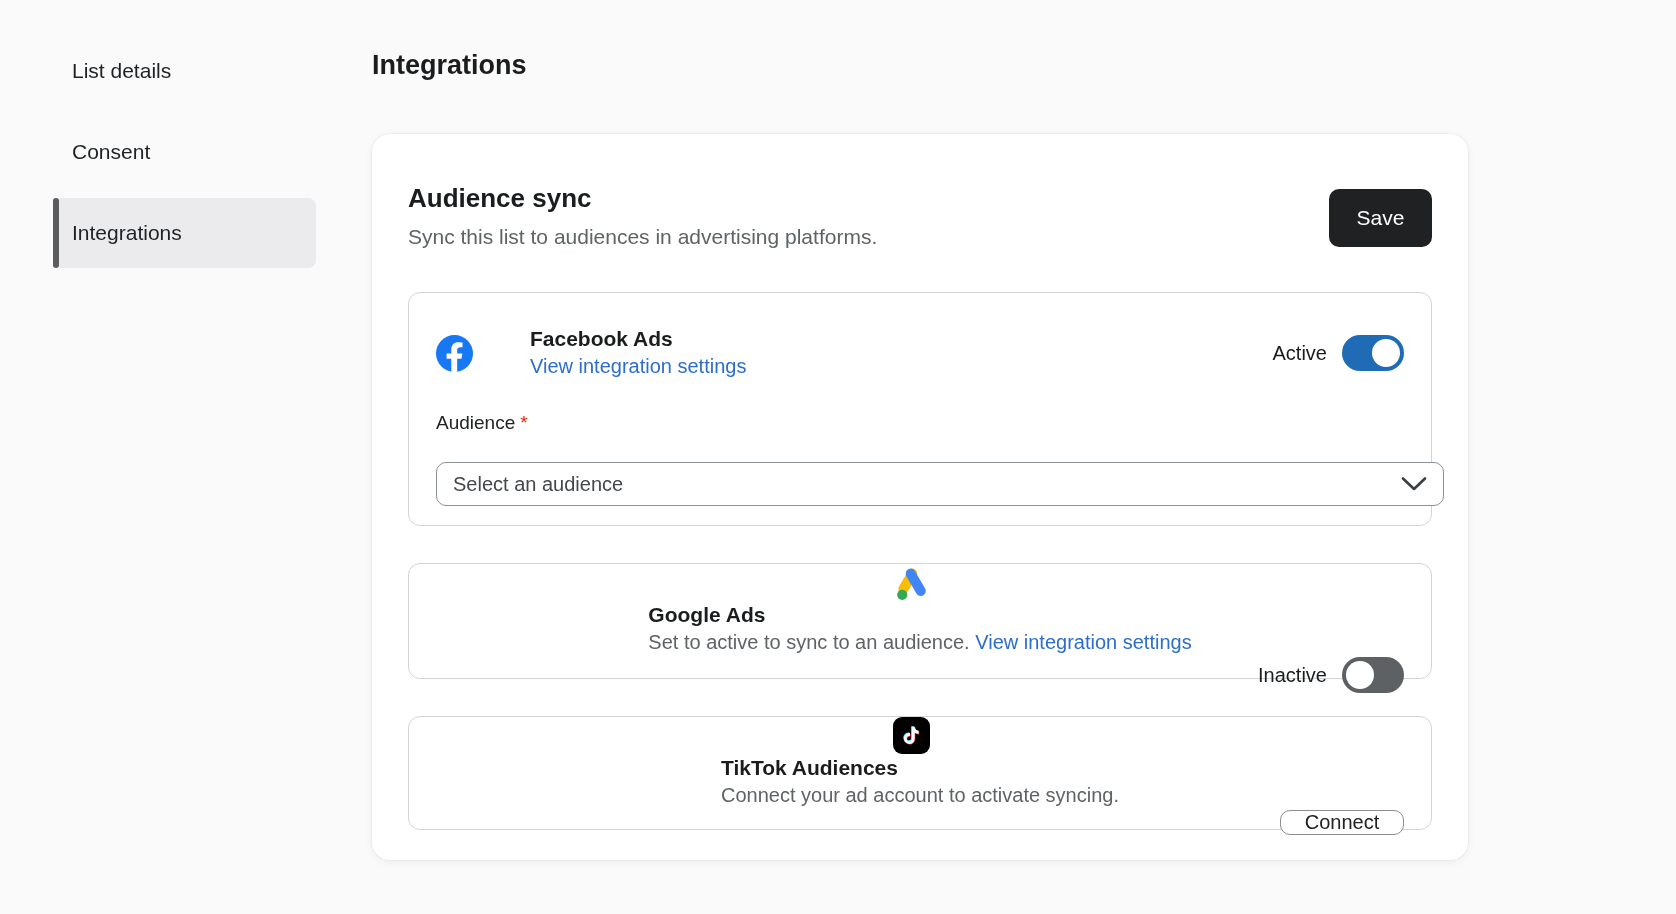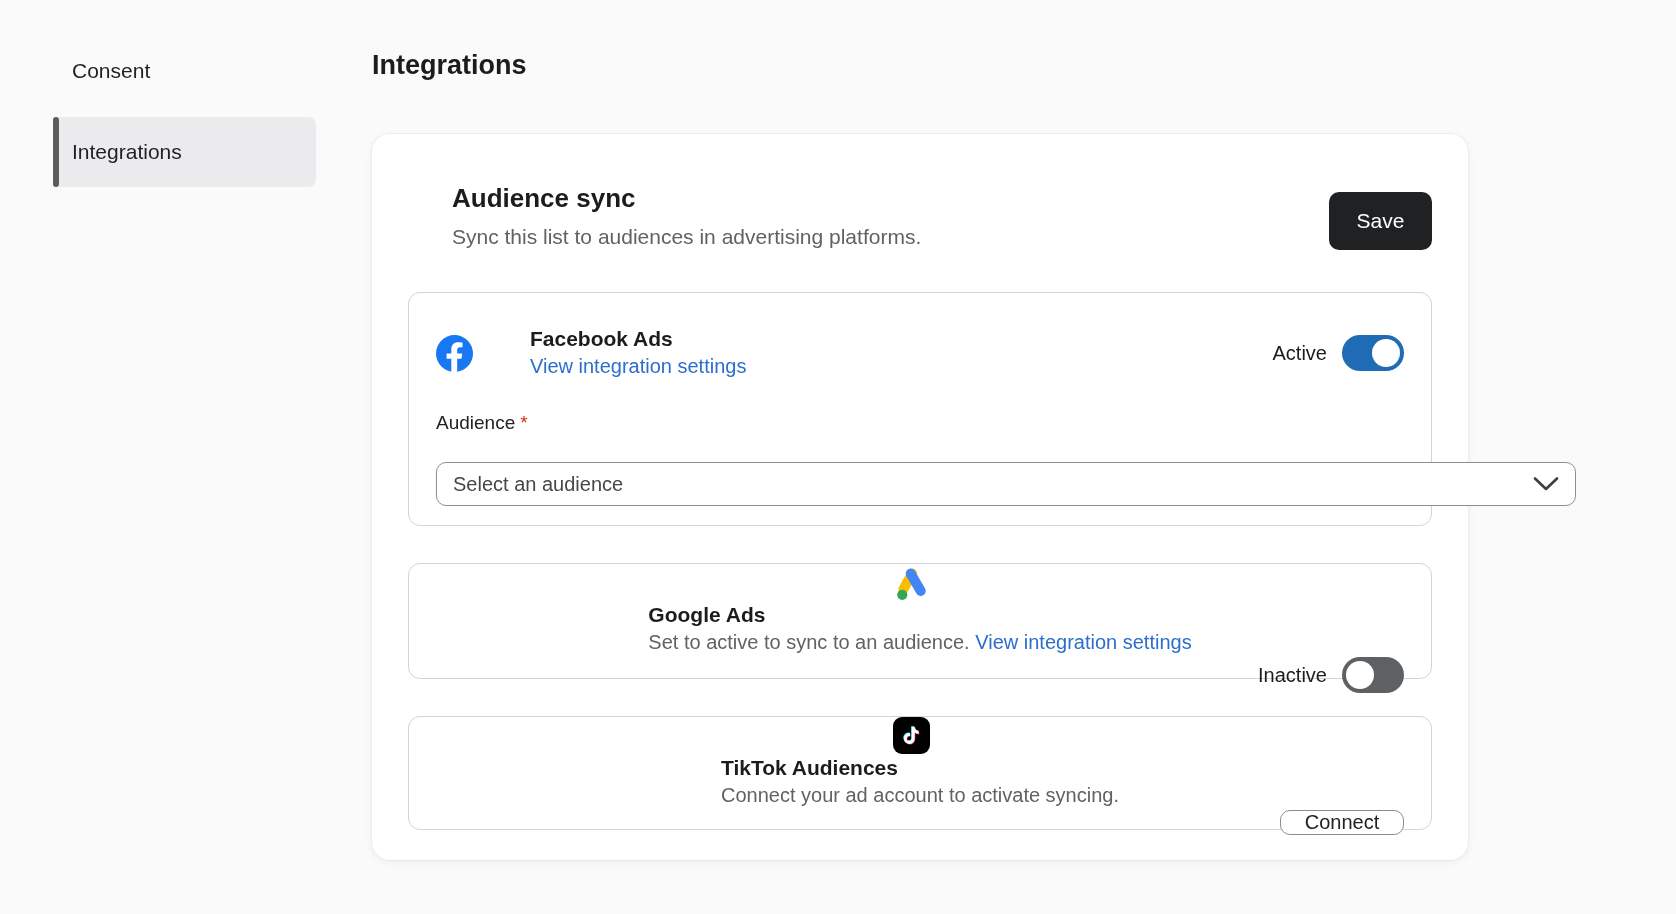--- a/index.html
+++ b/index.html
@@ -29,21 +29,21 @@
 
   
   .main { flex:1; padding:48px 208px 0 0; }
   .page-title { font-size:27px; font-weight:700; line-height:34px; margin-bottom:52px; }
 
   .card {
     width:1096px; height:726px; background:#ffffff;
     border-radius:18px; padding:48px 36px 0 36px;
     box-shadow:0 2px 8px rgba(0,0,0,0.06), 0 0 0 1px rgba(0,0,0,0.03);
   }
-  .card-head { display:flex; justify-content:space-between; align-items:flex-end; margin-bottom:42px;margin-left:44px; }
+  .card-head { display:flex; justify-content:space-between; align-items:center; margin-bottom:42px; }
   .card-title { font-size:26px; font-weight:700; line-height:32px; margin-bottom:10px; }
   .card-subtitle { font-size:21px; color:#5e6366; line-height:26px; }
   .save-btn {
     min-width:103px; height:58px; padding:16px 26px;
     background:var(--save-bg,#202123); color:#ffffff;
     border:none; border-radius:10px; font-size:21px;
     font-family:inherit; cursor:pointer; margin-top:3px;
   }
 
   
@@ -79,40 +79,43 @@
     border-radius:50%; background:#ffffff;
   }
   .toggle[data-state="on"] .knob { left:30px; }
   .toggle[data-state="off"] .knob { left:4px; }
 
   
   .field { margin-top:31px; }
   .field-label { font-size:19px; color:#202223; display:inline-block; margin-bottom:28px; }
   .req { color:var(--req,#d72c0d); margin-left:5px; font-size:19px; }
   .select {
-    width:1140px; height:44px; border:1px solid #8c9196; border-radius:10px;
+    width:1008px; height:44px; border:1px solid #8c9196; border-radius:10px;
     display:flex; align-items:center; justify-content:space-between;
     padding:0 16px; cursor:pointer; background:#fff;
   }
   .select-value { font-size:20px; color:#45484b; }
   .chev svg { display:block; }
 
   .connect-btn {
     margin-left:auto; width:124px; height:47px;
     background:#ffffff; border:1px solid #8a8d91; border-radius:10px;
     font-size:20px; font-weight:500; color:#202223;
     font-family:inherit; cursor:pointer;
   }
 </style>
 </head>
 <body>
 
 <div class="screen">
 
   <nav class="sidebar">
+    <div class="side-item">
+      <span class="side-label">List details</span>
+    </div>
     <div class="side-item">
       <span class="side-label">Consent</span>
     </div>
     <div class="side-item active">
       <span class="active-bar"></span>
       <span class="side-label">Integrations</span>
     </div>
   </nav>
 
   <main class="main">

